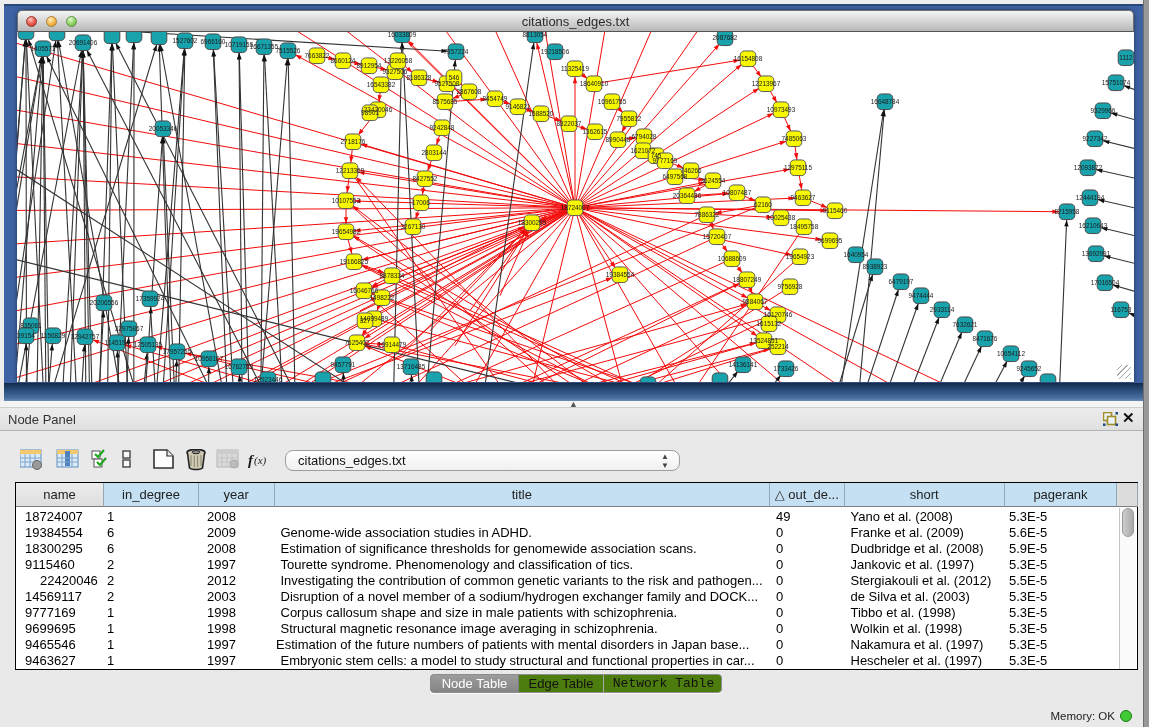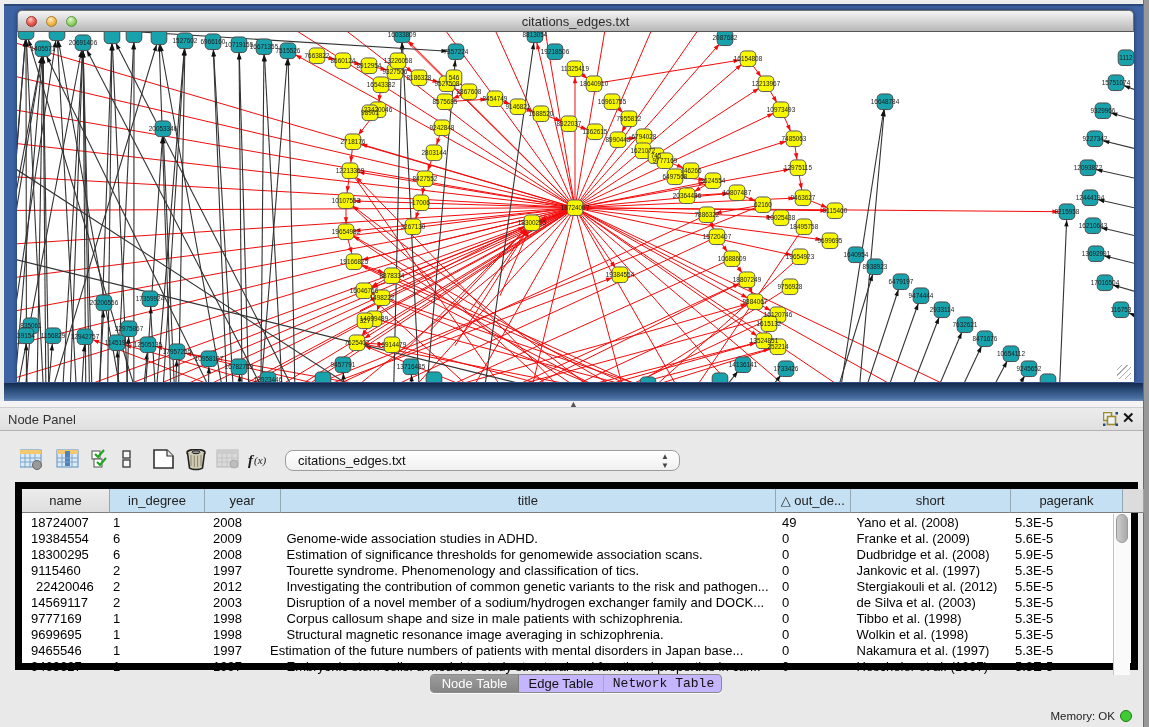--- a/index.html
+++ b/index.html
@@ -29,34 +29,34 @@
   background:linear-gradient(#ececec,#e0e0e0); border-bottom:1px solid #b2b2b2;
   font-size:13px; color:#333; line-height:23px; padding-left:8px; }
 #tpx { position:absolute; left:1122px; top:409px; font-size:15px; font-weight:bold; color:#111; }
 #tpfloat { position:absolute; left:1103px; top:412px; width:15px; height:14px; }
 #panelbody { position:absolute; left:0px; top:431px; width:1143px; height:296px; background:#e9e9e9; }
 #dropdown { position:absolute; left:285px; top:450px; width:395px; height:21px;
   background:linear-gradient(#fff,#f0f0f0); border:1px solid #9d9d9d; border-radius:8px;
   font-size:13px; color:#111; line-height:19px; padding-left:12px; }
 #ddarrows { position:absolute; right:10px; top:1px; font-size:8px; color:#444; line-height:9px; text-align:center; }
 #tablebox { position:absolute; left:15px; top:482px; width:1123px; height:188px;
-  background:#fff; border:7px solid #000000; }
+  background:#fff; border:1px solid #000000; }
 #thead { position:absolute; left:0; top:0; width:1121px; height:25px; }
 .th { position:absolute; top:0; height:24px; font-size:13px; color:#222;
   text-align:center; line-height:24px; border-right:1px solid #93a8b5; border-bottom:1.5px solid #7d7d7d; }
 #tbody { position:absolute; left:0; top:26px; width:1104px; }
 .tr { position:relative; height:16px; }
 .td { position:absolute; top:0; height:16px; font-size:13px; color:#000;
   line-height:16.5px; white-space:nowrap; overflow:hidden; }
 #vscroll { position:absolute; right:1px; top:25px; width:17px; height:161px;
   background:#fafafa; border-left:1px solid #c4c4c4; }
 #vthumb { position:absolute; left:2px; top:0px; width:12px; height:29px;
   background:linear-gradient(90deg,#cdcdcd,#a9a9a9); border-radius:6px; border:1px solid #9a9a9a; }
 #tabs { position:absolute; left:430px; top:674px; width:292px; height:19px;
-  border:1px solid #8c8c8c; border-radius:4px; background:#c4b5fd; overflow:hidden;
+  border:1px solid #8c8c8c; border-radius:4px; background:#4d7c0f; overflow:hidden;
   font-size:13px; line-height:18px; text-align:center; color:#111;
   box-shadow:0 1px 0 rgba(255,255,255,.8); }
 .seg { position:absolute; top:0; height:100%; }
 #seg1 { left:0; width:88px; background:linear-gradient(#9d9d9d,#848484); color:#fff; border-right:1px solid #7e7e7e; }
 #seg2 { left:88px; width:85px; border-right:1px solid #aaa; }
 #seg3 { left:173px; width:119px;font-family:Liberation Mono, monospace; }
 #memory { position:absolute; right:34px; top:710px; font-size:11.5px; color:#222; }
 #memdot { position:absolute; left:1120px; top:710px; width:12px; height:12px;
   background:#3ecb33; border:1.5px solid #1f7a16; border-radius:50%; }
 </style></head><body>
@@ -894,21 +894,21 @@
 <div class="tr">
         <div class="td" style="left:0px;width:86px;padding-left:9px">9115460</div>
         <div class="td" style="left:88px;width:93px;padding-left:3px">2</div>
         <div class="td" style="left:183px;width:73.5px;padding-left:8px">1997</div>
         <div class="td" style="left:258.5px;width:493.5px;padding-left:6px">Tourette syndrome. Phenomenology and classification of tics.</div>
         <div class="td" style="left:754px;width:72.5px;padding-left:6px">0</div>
         <div class="td" style="left:828.5px;width:158.5px;padding-left:6px">Jankovic et al. (1997)</div>
         <div class="td" style="left:989px;width:110px;padding-left:4px">5.3E-5</div>
       </div>
 <div class="tr">
-        <div class="td" style="left:0px;width:86px;padding-left:14px">22420046</div>
+        <div class="td" style="left:0px;width:86px;padding-left:24px">22420046</div>
         <div class="td" style="left:88px;width:93px;padding-left:3px">2</div>
         <div class="td" style="left:183px;width:73.5px;padding-left:8px">2012</div>
         <div class="td" style="left:258.5px;width:493.5px;padding-left:6px">Investigating the contribution of common genetic variants to the risk and pathogen...</div>
         <div class="td" style="left:754px;width:72.5px;padding-left:6px">0</div>
         <div class="td" style="left:828.5px;width:158.5px;padding-left:6px">Stergiakouli et al. (2012)</div>
         <div class="td" style="left:989px;width:110px;padding-left:4px">5.5E-5</div>
       </div>
 <div class="tr">
         <div class="td" style="left:0px;width:86px;padding-left:9px">14569117</div>
         <div class="td" style="left:88px;width:93px;padding-left:3px">2</div>
@@ -933,21 +933,21 @@
         <div class="td" style="left:183px;width:73.5px;padding-left:8px">1998</div>
         <div class="td" style="left:258.5px;width:493.5px;padding-left:6px">Structural magnetic resonance image averaging in schizophrenia.</div>
         <div class="td" style="left:754px;width:72.5px;padding-left:6px">0</div>
         <div class="td" style="left:828.5px;width:158.5px;padding-left:6px">Wolkin et al. (1998)</div>
         <div class="td" style="left:989px;width:110px;padding-left:4px">5.3E-5</div>
       </div>
 <div class="tr">
         <div class="td" style="left:0px;width:86px;padding-left:9px">9465546</div>
         <div class="td" style="left:88px;width:93px;padding-left:3px">1</div>
         <div class="td" style="left:183px;width:73.5px;padding-left:8px">1997</div>
-        <div class="td" style="left:242px;width:493.5px;padding-left:6px">Estimation of the future numbers of patients with mental disorders in Japan base...</div>
+        <div class="td" style="left:254px;width:493.5px;padding-left:6px">Estimation of the future numbers of patients with mental disorders in Japan base...</div>
         <div class="td" style="left:754px;width:72.5px;padding-left:6px">0</div>
         <div class="td" style="left:828.5px;width:158.5px;padding-left:6px">Nakamura et al. (1997)</div>
         <div class="td" style="left:989px;width:110px;padding-left:4px">5.3E-5</div>
       </div>
 <div class="tr">
         <div class="td" style="left:0px;width:86px;padding-left:9px">9463627</div>
         <div class="td" style="left:88px;width:93px;padding-left:3px">1</div>
         <div class="td" style="left:183px;width:73.5px;padding-left:8px">1997</div>
         <div class="td" style="left:258.5px;width:493.5px;padding-left:6px">Embryonic stem cells: a model to study structural and functional properties in car...</div>
         <div class="td" style="left:754px;width:72.5px;padding-left:6px">0</div>

